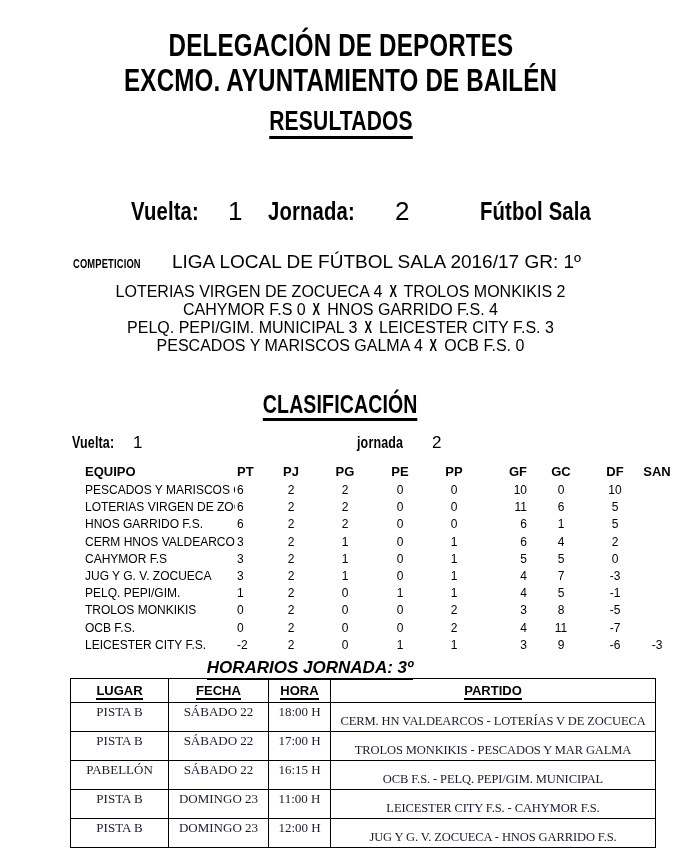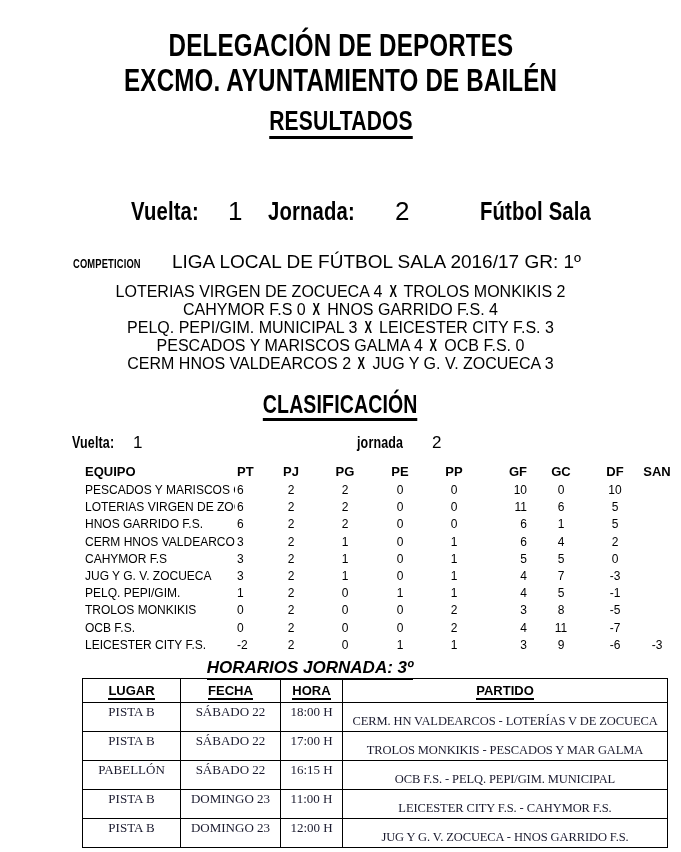--- a/index.html
+++ b/index.html
@@ -202,21 +202,21 @@
   }
   .horarios-head span {
     border-bottom: 2px solid #000;
     padding-bottom: 1px;
   }
 
   
   .sched {
     position: absolute;
     top: 678px;
-    left: 82px;
+    left: 70px;
     width: 585px;
     border-collapse: collapse;
     table-layout: fixed;
   }
   .sched td, .sched th {
     border: 1px solid #000;
     padding: 0;
     font-family: "Liberation Serif", serif;
     font-size: 13px;
     color: #1a1a2e;
@@ -300,27 +300,20 @@
     <span class="xsep">X</span>
     <span>LEICESTER CITY F.S.</span>
     <span>3</span>
   </div>
   <div class="result-row">
     <span>PESCADOS Y MARISCOS GALMA</span>
     <span>4</span>
     <span class="xsep">X</span>
     <span>OCB F.S.</span>
     <span>0</span>
-  </div>
-  <div class="result-row">
-    <span>CERM HNOS VALDEARCOS</span>
-    <span>2</span>
-    <span class="xsep">X</span>
-    <span>JUG Y G. V. ZOCUECA</span>
-    <span>3</span>
   </div>
 </div>
 
 <div class="clasif-head">
   <span class="cond">CLASIFICACIÓN</span>
 </div>
 
 <div class="clasif-sub">
   <span class="lbl cond cond-l" style="left:72px;">Vuelta:</span>
   <span class="val" style="left:133px;">1</span>

